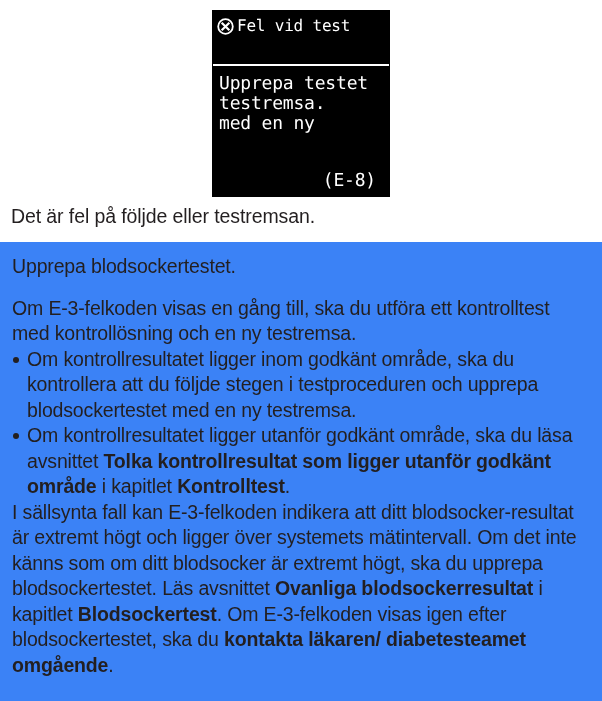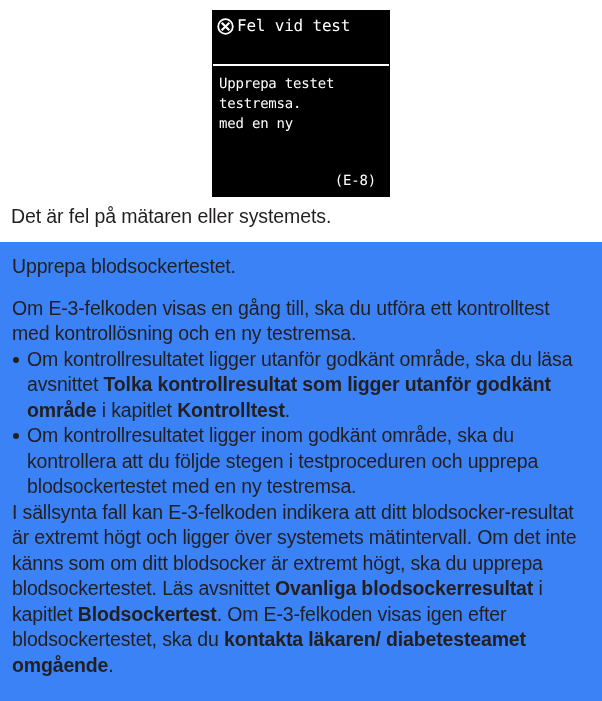--- a/index.html
+++ b/index.html
@@ -33,21 +33,21 @@
     box-sizing: border-box;
   }
   #device-divider {
     height: 2px;
     background: #ffffff;
     margin: 0 1px;
   }
   .lcd-text {
     color: #ffffff;
     font-family: "DejaVu Sans Mono", "Liberation Mono", monospace;
-    font-size: 14px;
+    font-size: 18px;
     letter-spacing: -0.2px;
     line-height: 20px;
     -webkit-font-smoothing: none;
     text-rendering: geometricPrecision;
   }
   #device-title {
     font-size: 16px;
     line-height: 18px;
     margin-left: 3px;
     white-space: nowrap;
@@ -147,32 +147,32 @@
 
   <div id="device-body">
     <div class="lcd-text lcd-line">Upprepa testet</div>
     <div class="lcd-text lcd-line">testremsa.</div>
     <div class="lcd-text lcd-line">med en ny</div>
   </div>
 
   <div id="device-code" class="lcd-text">(E-8)</div>
 </div>
 
-<div id="caption">Det är fel på mätaren eller systemets.</div>
+<div id="caption">Det är fel på följde eller testremsan.</div>
 
 <div id="info-panel">
 
   <p class="para">Upprepa blodsockertestet.</p>
   <p class="para">Om E-3-felkoden visas en gång till, ska du utföra ett kontrolltest med kontrollösning och en ny testremsa.</p>
 
   <ul id="bullet-list">
     <li>
       <span class="bullet-dot"></span>
-      <span class="rich"><span>Om kontrollresultatet ligger utanför godkänt område, ska du läsa avsnittet </span><b>Tolka kontrollresultat som ligger utanför godkänt område</b><span> i kapitlet </span><b>Kontrolltest</b><span>.</span></span>
+      <span class="rich"><span>Om kontrollresultatet ligger inom godkänt område, ska du kontrollera att du följde stegen i testproceduren och upprepa blodsockertestet med en ny testremsa.</span></span>
     </li>
     <li>
       <span class="bullet-dot"></span>
-      <span class="rich"><span>Om kontrollresultatet ligger inom godkänt område, ska du kontrollera att du följde stegen i testproceduren och upprepa blodsockertestet med en ny testremsa.</span></span>
+      <span class="rich"><span>Om kontrollresultatet ligger utanför godkänt område, ska du läsa avsnittet </span><b>Tolka kontrollresultat som ligger utanför godkänt område</b><span> i kapitlet </span><b>Kontrolltest</b><span>.</span></span>
     </li>
   </ul>
 
   <p class="para rich"><span>I sällsynta fall kan E-3-felkoden indikera att ditt blodsocker-resultat är extremt högt och ligger över systemets mätintervall. Om det inte känns som om ditt blodsocker är extremt högt, ska du upprepa blodsockertestet. Läs avsnittet </span><b>Ovanliga blodsockerresultat</b><span> i kapitlet </span><b>Blodsockertest</b><span>. Om E-3-felkoden visas igen efter blodsockertestet, ska du </span><b>kontakta läkaren/ diabetesteamet omgående</b><span>.</span></p>
 </div>
 
 </body></html>

